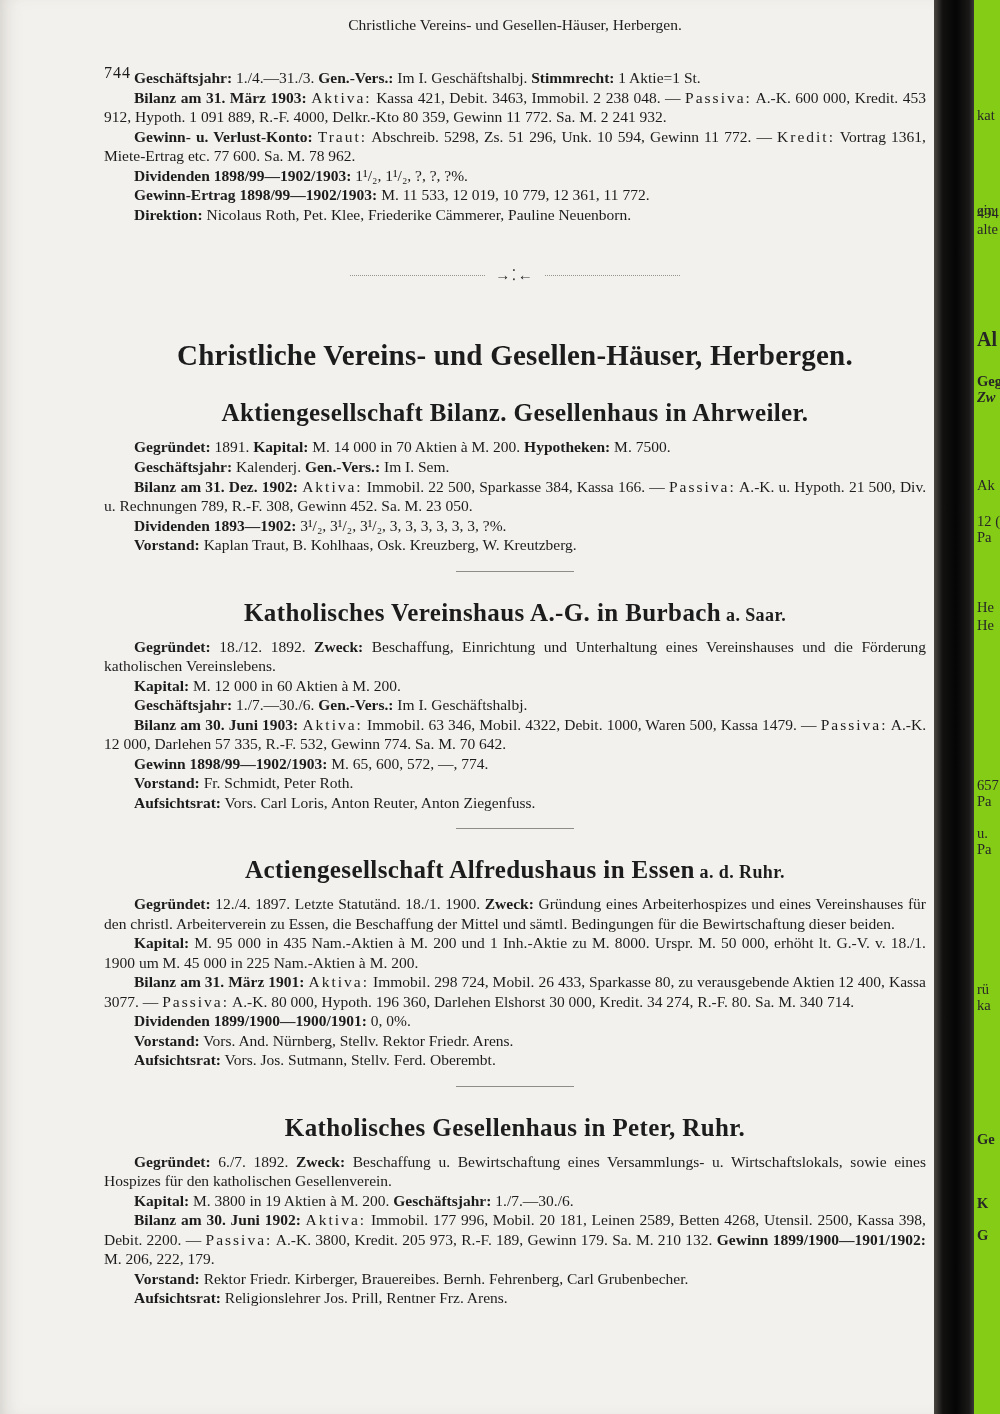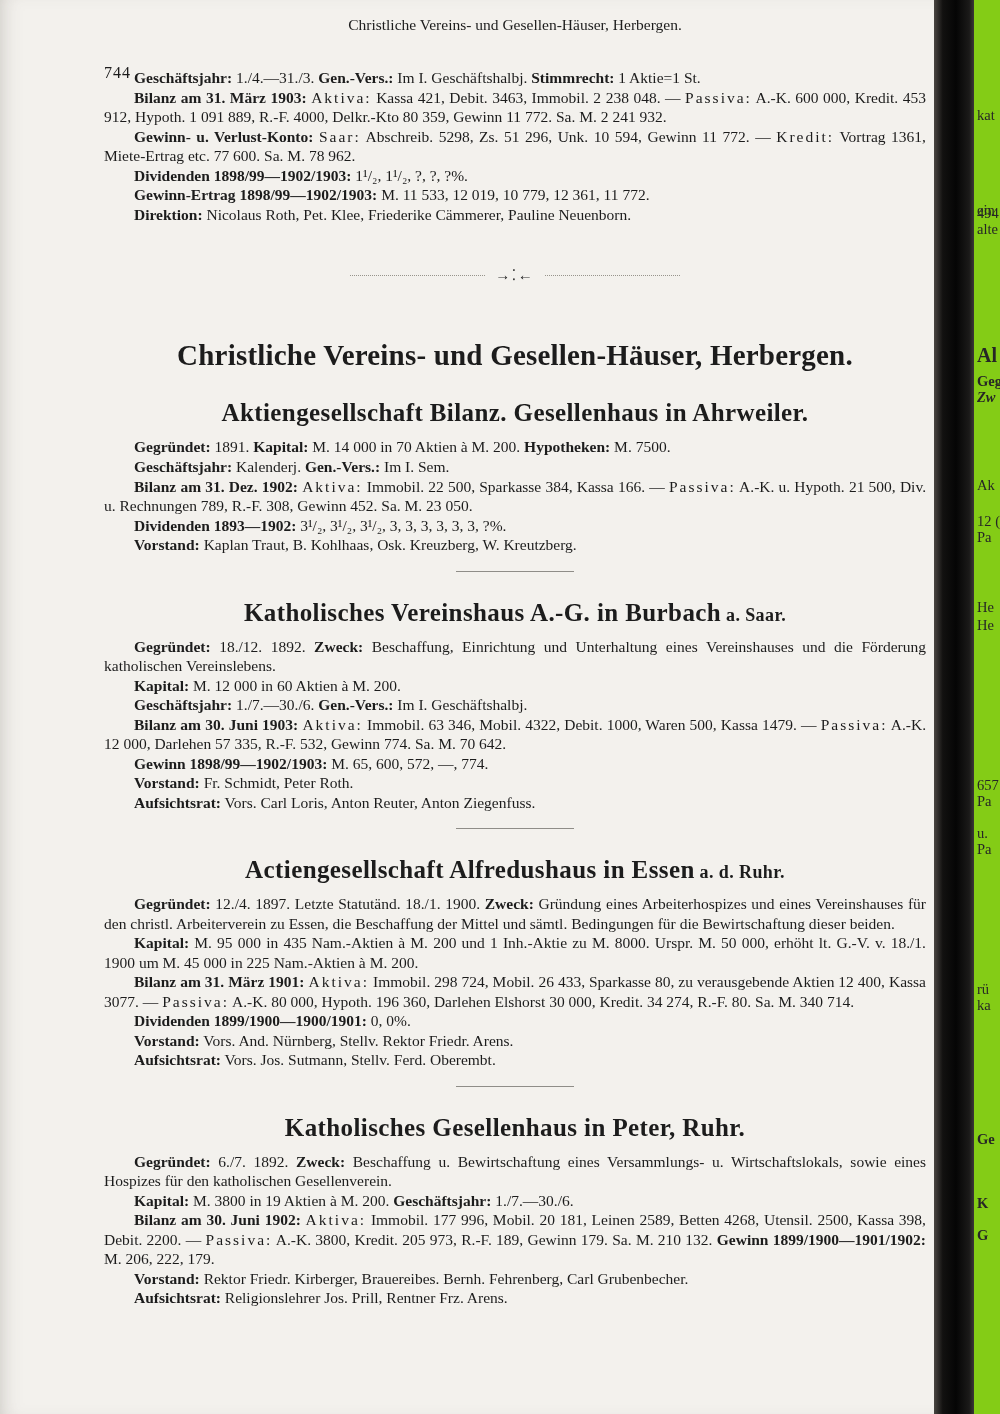--- a/index.html
+++ b/index.html
@@ -54,21 +54,21 @@
     <div class="content">
 
       <header class="running-head">
         <span class="page-num">744</span>
         <span class="head-title">Christliche Vereins- und Gesellen-Häuser, Herbergen.</span>
       </header>
 
       <section class="cont-entry">
           <p class="para"><b>Geschäftsjahr:</b> 1./4.—31./3.  <b>Gen.-Vers.:</b> Im I. Geschäftshalbj.  <b>Stimmrecht:</b> 1 Aktie=1 St.</p>
           <p class="para"><b>Bilanz am 31. März 1903:</b> <span class="sperr">Aktiva:</span> Kassa 421, Debit. 3463, Immobil. 2 238 048. — <span class="sperr">Passiva:</span> A.-K. 600 000, Kredit. 453 912, Hypoth. 1 091 889, R.-F. 4000, Delkr.-Kto 80 359, Gewinn 11 772.  Sa. M. 2 241 932.</p>
-          <p class="para"><b>Gewinn- u. Verlust-Konto:</b> <span class="sperr">Saar:</span> Abschreib. 5298, Zs. 51 296, Unk. 10 594, Gewinn 11 772. — <span class="sperr">Kredit:</span> Vortrag 1361, Miete-Ertrag etc. 77 600.  Sa. M. 78 962.</p>
+          <p class="para"><b>Gewinn- u. Verlust-Konto:</b> <span class="sperr">Traut:</span> Abschreib. 5298, Zs. 51 296, Unk. 10 594, Gewinn 11 772. — <span class="sperr">Kredit:</span> Vortrag 1361, Miete-Ertrag etc. 77 600.  Sa. M. 78 962.</p>
           <p class="para"><b>Dividenden 1898/99—1902/1903:</b> 1¹/₂, 1¹/₂, ?, ?, ?%.</p>
           <p class="para"><b>Gewinn-Ertrag 1898/99—1902/1903:</b> M. 11 533, 12 019, 10 779, 12 361, 11 772.</p>
           <p class="para"><b>Direktion:</b> Nicolaus Roth, Pet. Klee, Friederike Cämmerer, Pauline Neuenborn.</p>
         </section>
 
       <div class="divider">
         <span class="div-line"></span>
         <span class="div-orn">→⁚←</span>
         <span class="div-line"></span>
       </div>
@@ -111,21 +111,21 @@
     </div>
   </div>
 
   <div class="gutter-bar"></div>
 
   <div class="next-page-sliver" id="edge">
       <span class="frag" style="top: 108px;">kat</span>
       <span class="frag" style="top: 180px; margin-top: 23px;">ein</span>
       <span class="frag" style="top: 206px;">494</span>
       <span class="frag" style="top: 222px;">alte</span>
-      <span class="frag frag-heading" style="top: 344px;">Al</span>
+      <span class="frag frag-heading" style="top: 328px;">Al</span>
       <span class="frag frag-bold" style="top: 374px;">Geg</span>
       <span class="frag frag-bold" style="top: 390px; font-style: italic;">Zw</span>
       <span class="frag" style="top: 478px;">Ak</span>
       <span class="frag" style="top: 514px;">12 (</span>
       <span class="frag" style="top: 530px;">Pa</span>
       <span class="frag" style="top: 600px;">He</span>
       <span class="frag" style="top: 618px;">He</span>
       <span class="frag" style="top: 778px;">657</span>
       <span class="frag" style="top: 794px;">Pa</span>
       <span class="frag" style="top: 826px;">u.</span>

